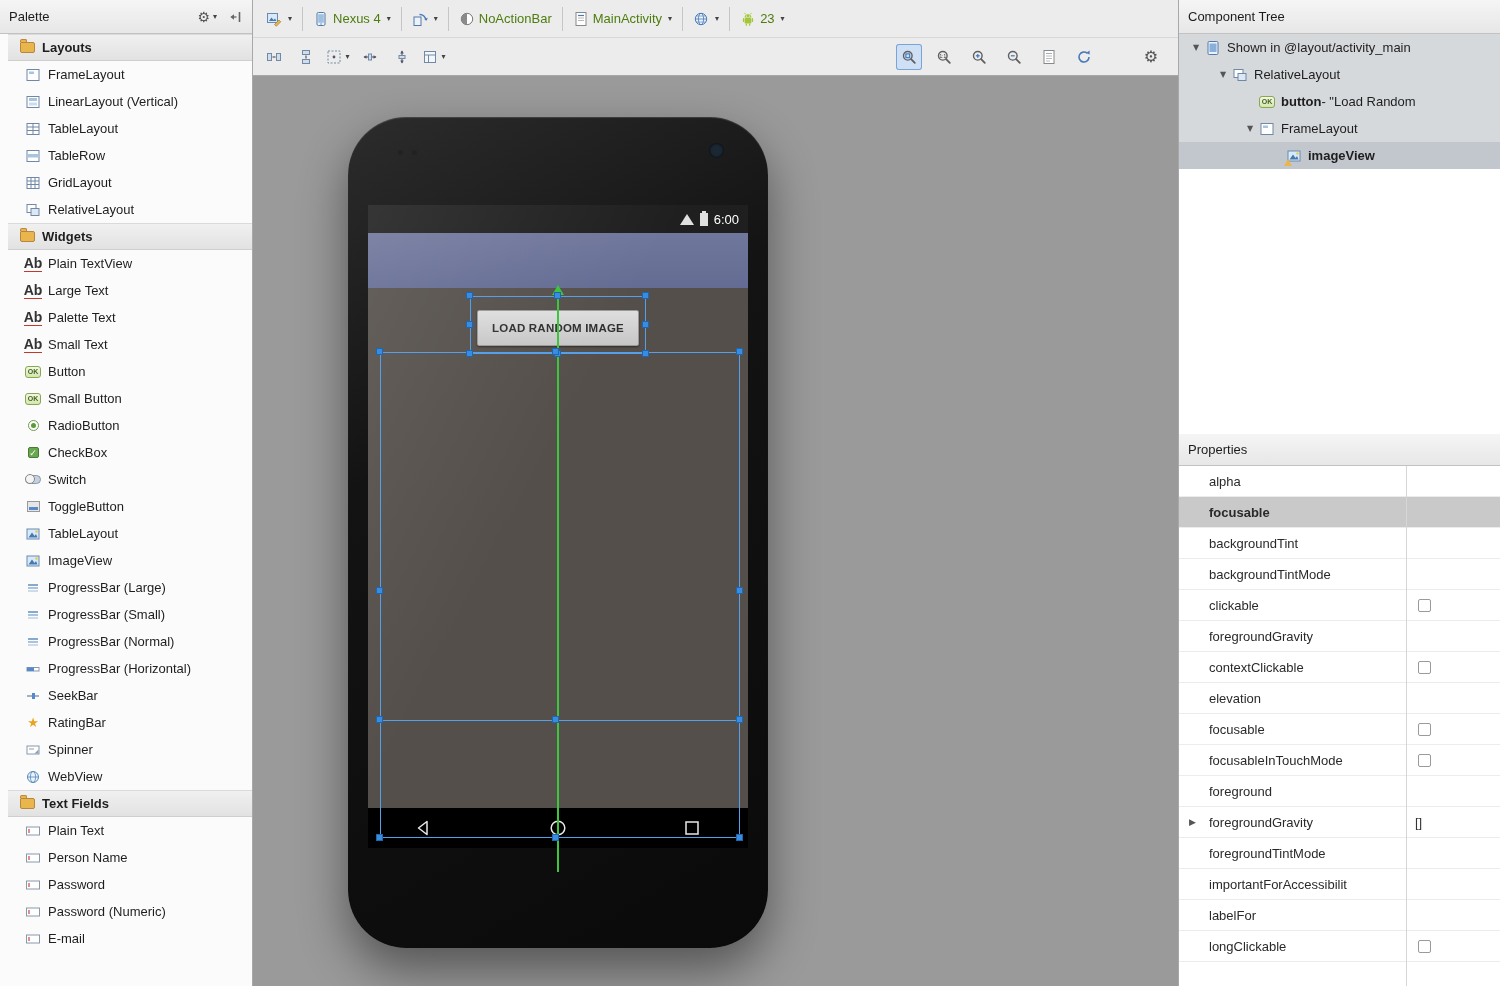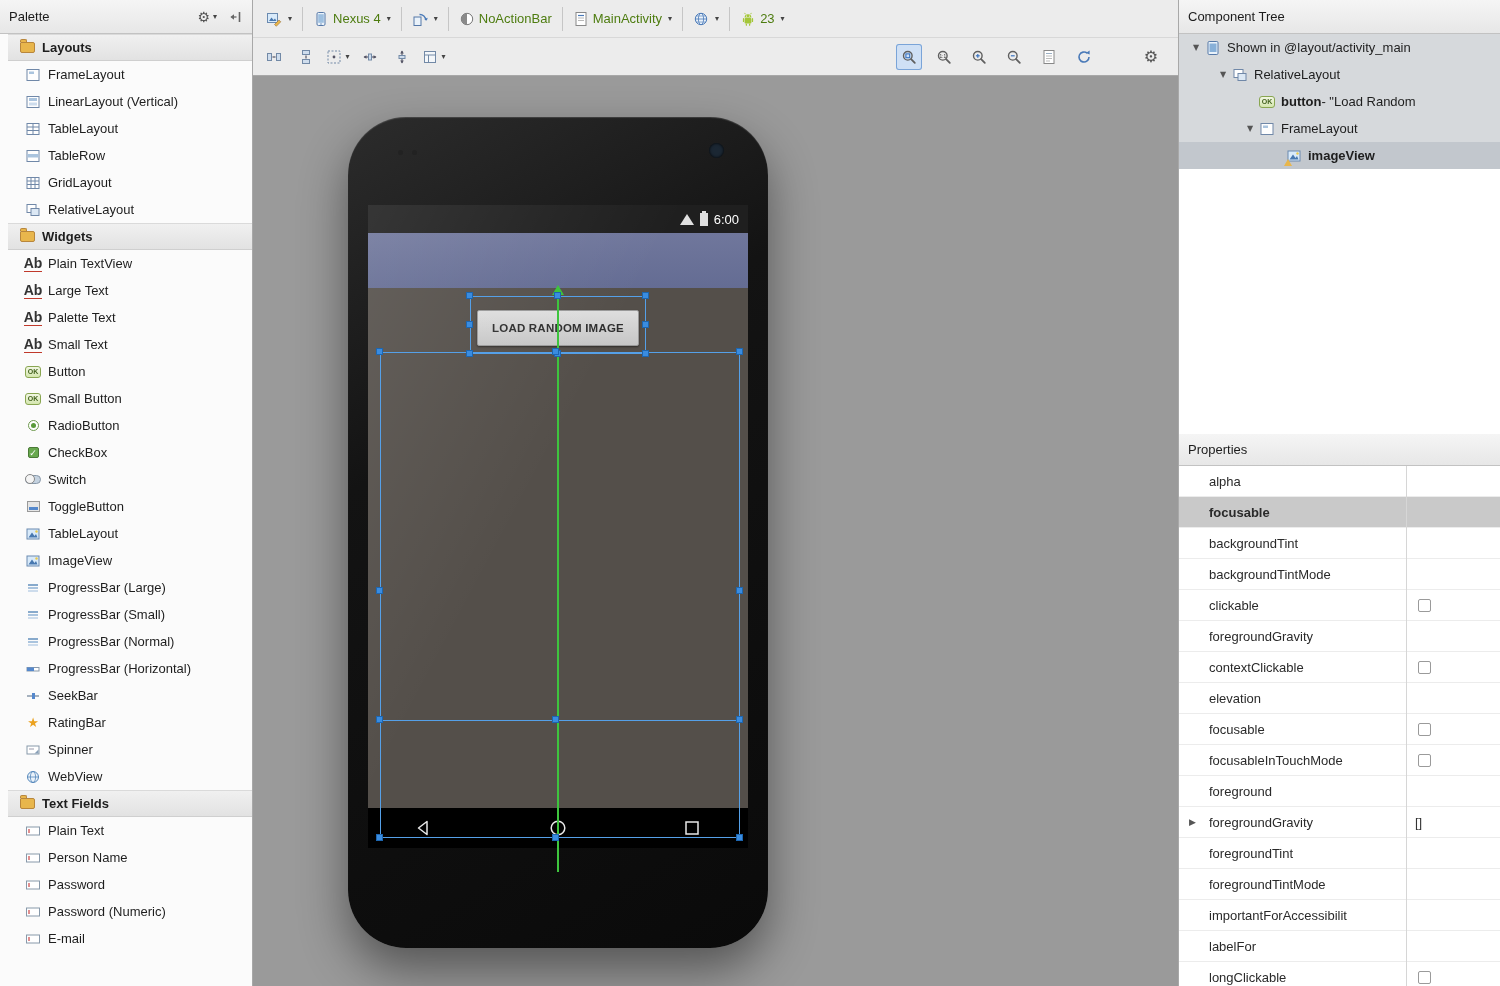--- a/index.html
+++ b/index.html
@@ -787,24 +787,20 @@
         <div class="prop-row">
           <span class="prop-name">foreground</span>
           <span class="prop-value"></span>
         </div>
         <div class="prop-row">
           <span class="prop-expand">▶</span>
           <span class="prop-name">foregroundGravity</span>
           <span class="prop-value">[]</span>
         </div>
         <div class="prop-row">
-          <span class="prop-name">foregroundTint</span>
-          <span class="prop-value"></span>
-        </div>
-        <div class="prop-row">
           <span class="prop-name">foregroundTintMode</span>
           <span class="prop-value"></span>
         </div>
         <div class="prop-row">
           <span class="prop-name">importantForAccessibilit</span>
           <span class="prop-value"></span>
         </div>
         <div class="prop-row">
           <span class="prop-name">labelFor</span>
           <span class="prop-value"></span>

